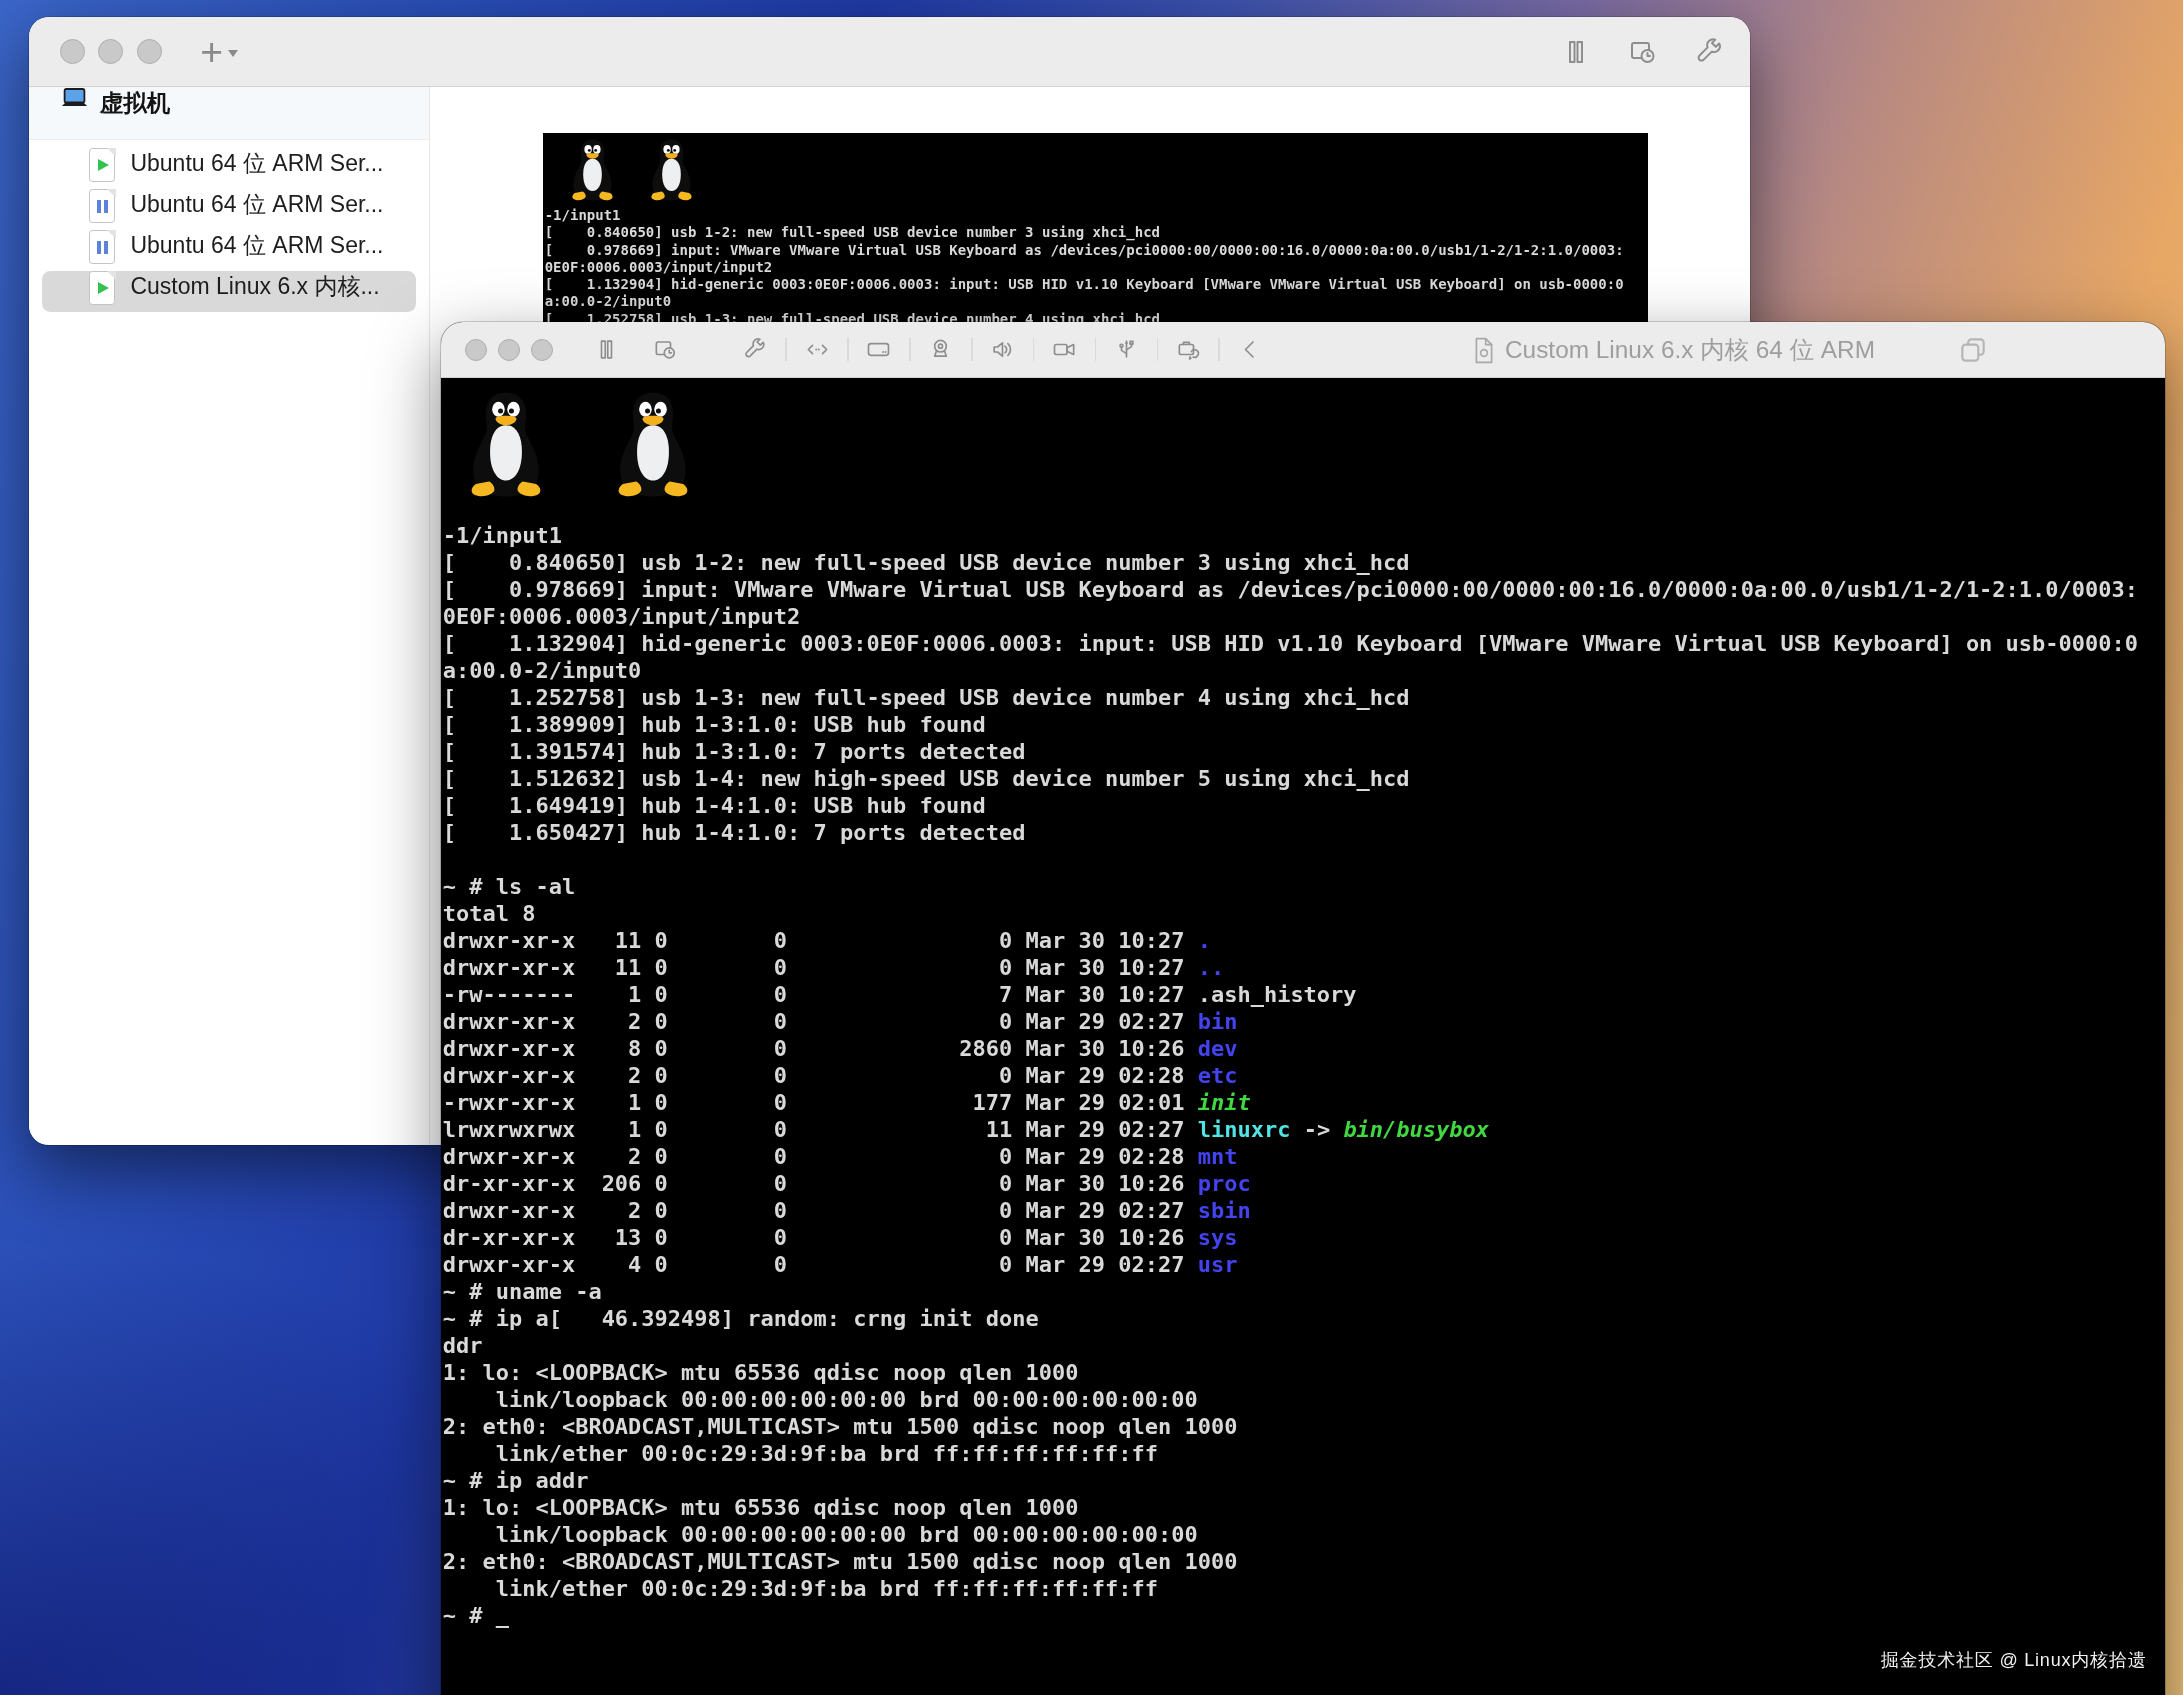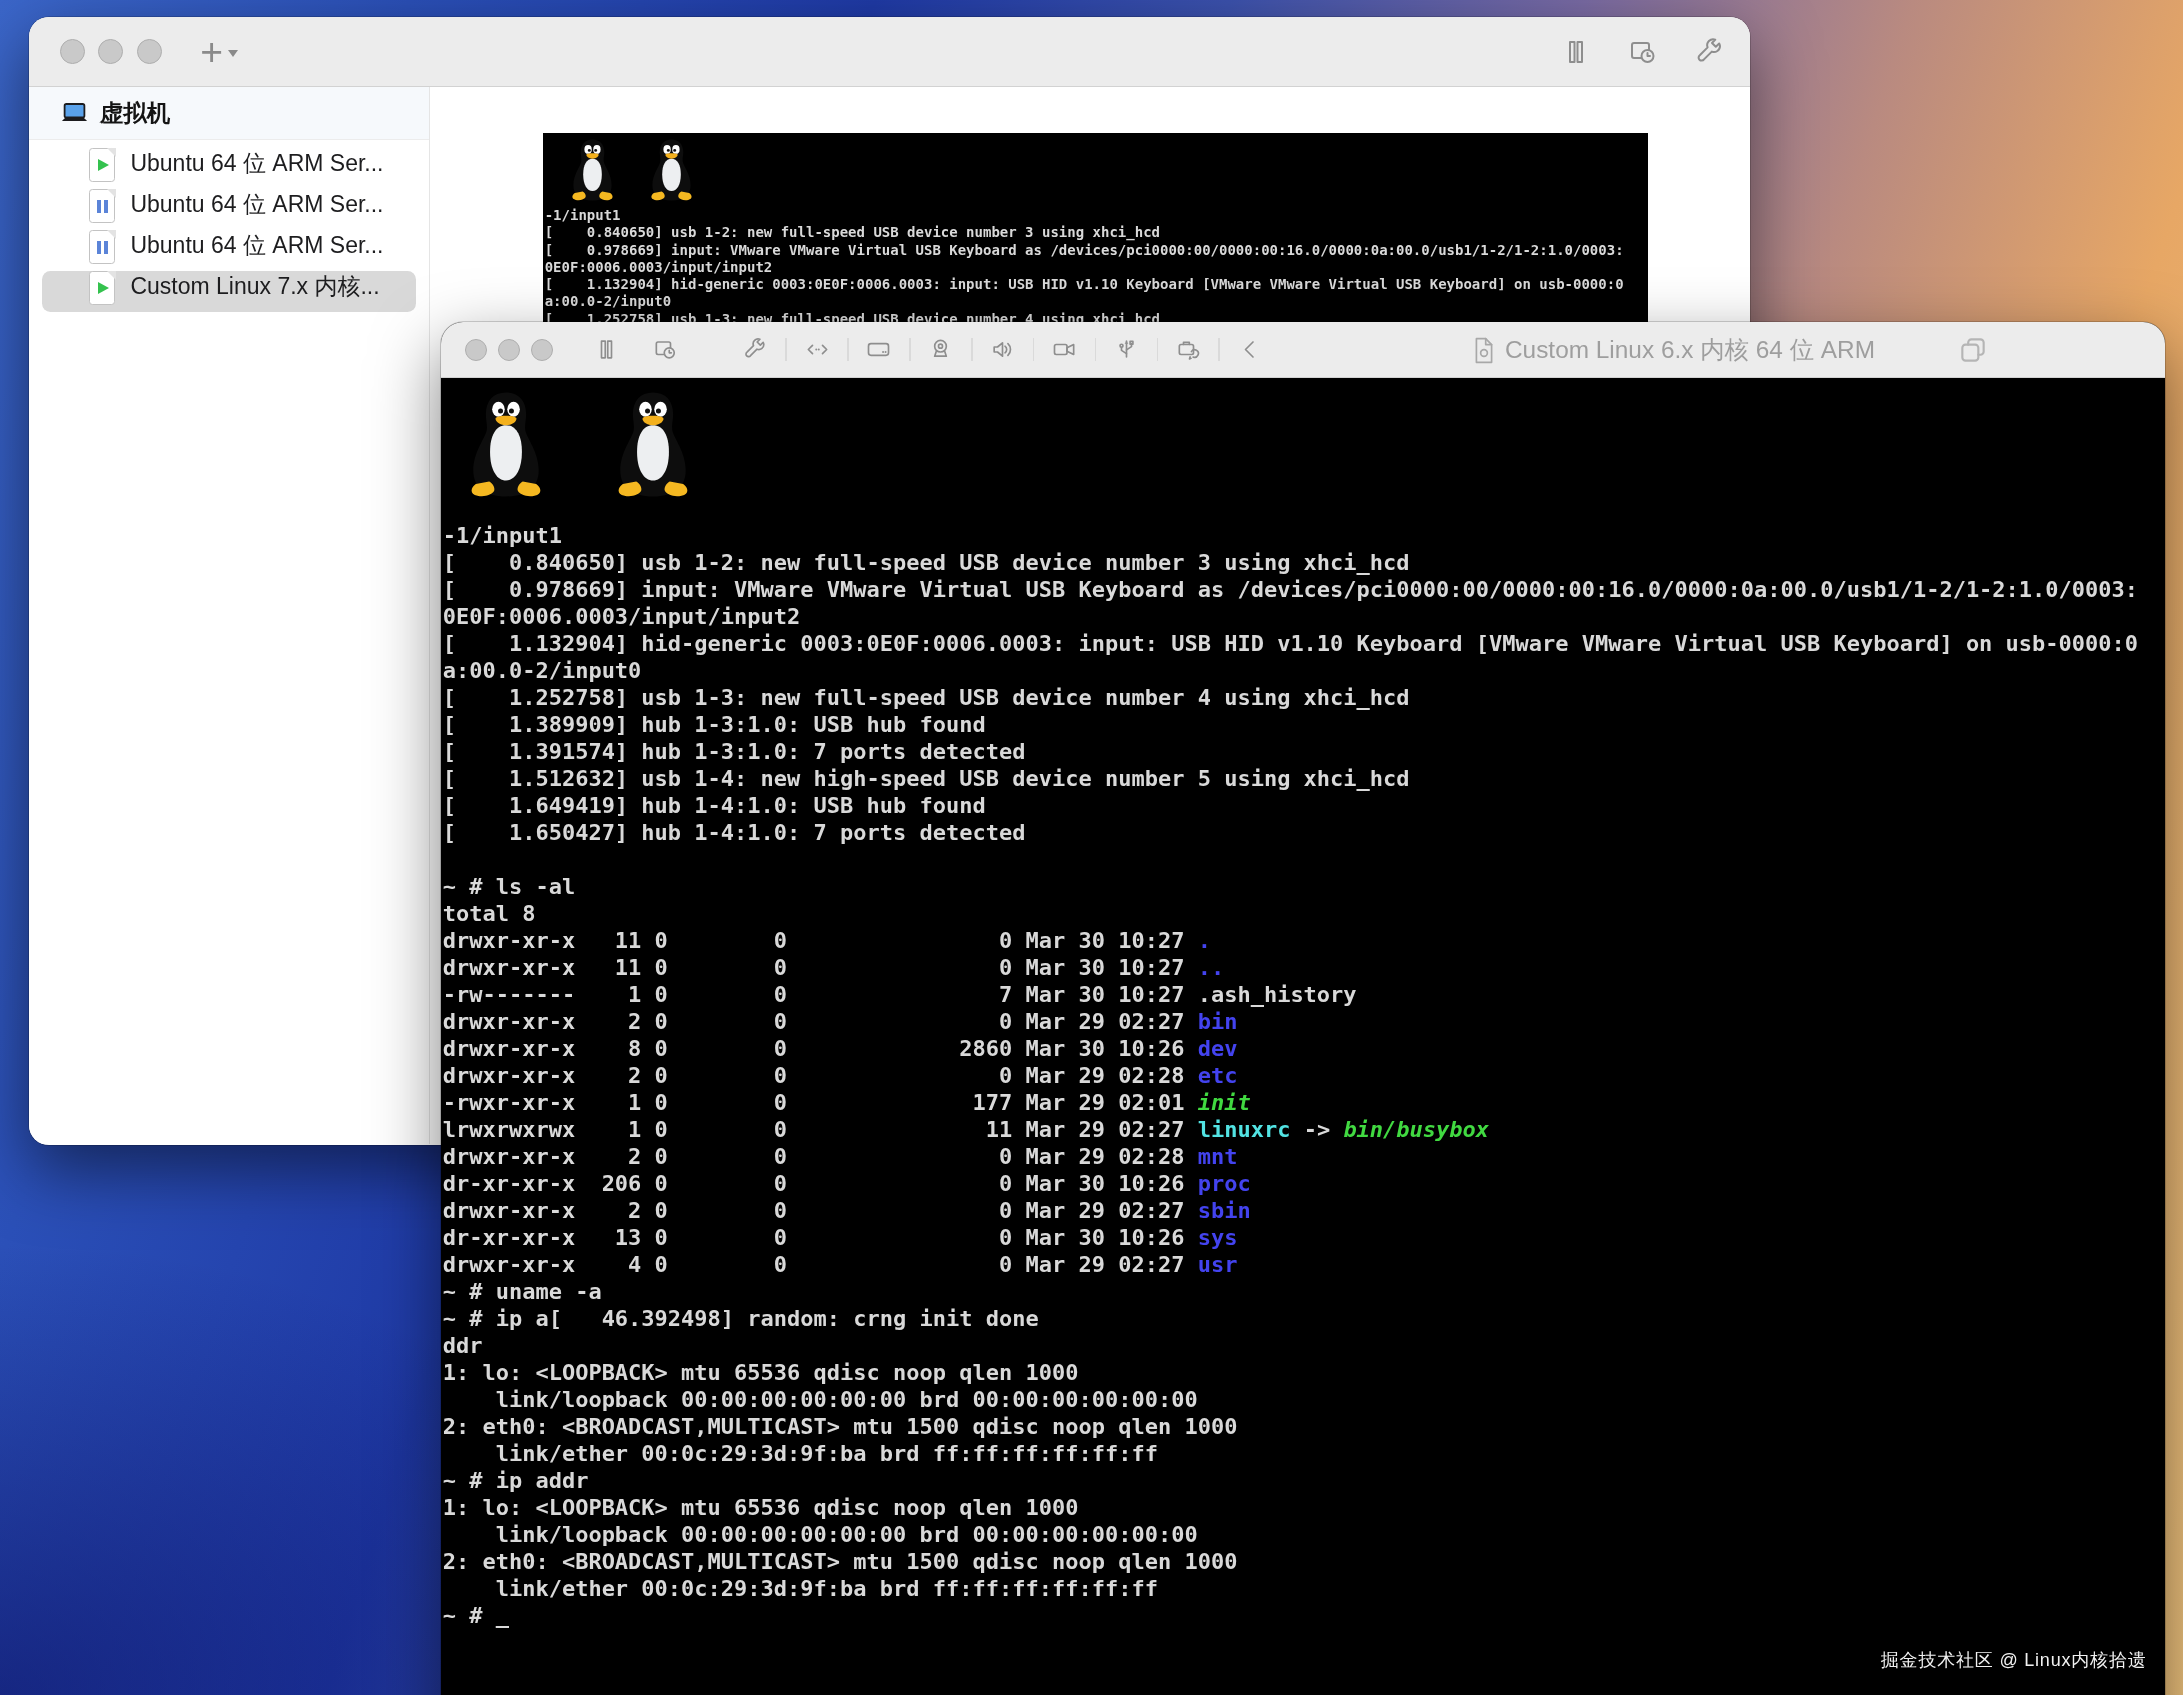--- a/index.html
+++ b/index.html
@@ -17,21 +17,21 @@
   
   .lib-window{left:29px;top:17px;width:1721px;height:1128px;}
   .lib-titlebar{height:70px;padding:0 25px 0 31px;}
   .lib-titlebar .light{width:25px;height:25px;margin-right:13.4px;}
   .plus-btn{margin-left:25px;display:flex;align-items:flex-start;color:#8a8a8a;}
   .plus-btn .plus{font-size:39px;line-height:34px;font-weight:300;}
   .plus-btn .chev{width:0;height:0;border-left:5.9px solid transparent;border-right:5.9px solid transparent;border-top:7.6px solid #8a8a8a;margin:15px 0 0 5px;}
   .lib-tools{margin-left:auto;display:flex;align-items:center;gap:37px;}
   .lib-body{display:flex;height:1057px;}
   .sidebar{width:401px;box-sizing:border-box;border-right:1.7px solid #e5e5e5;background:#fff;}
-  .sidebar-header{height:52px;display:flex;align-items:center;gap:11.8px;padding-left:32px;background:#f6f9fc;border-bottom:1.7px solid #ececec;font-size:23.5px;font-weight:bold;color:#141414;}
+  .sidebar-header{height:52px;display:flex;align-items:flex-start;gap:11.8px;padding-left:32px;background:#f6f9fc;border-bottom:1.7px solid #ececec;font-size:23.5px;font-weight:bold;color:#141414;}
   .vm-list{padding:8.4px 13.4px;}
   .vm-item{height:41px;display:flex;align-items:flex-start;gap:15px;padding-left:47px;border-radius:8.4px;font-size:23px;color:#1d1d1f;}
   .vm-item.selected{background:#d9d9d9;}
   .page{width:26px;height:34px;background:#fff;border:1.7px solid #c3c3c3;border-radius:3.4px;position:relative;display:flex;align-items:center;justify-content:center;box-sizing:border-box;}
   .page::before{content:"";position:absolute;top:-1.7px;right:-1.7px;width:0;height:0;border-top:9.2px solid #e3e3e3;border-left:9.2px solid transparent;}
   .glyph-play{width:0;height:0;border-top:6.7px solid transparent;border-bottom:6.7px solid transparent;border-left:11px solid #34c24e;margin-left:2.5px;}
   .glyph-pause{width:11px;height:12.6px;border-left:4.2px solid #5b84d8;border-right:4.2px solid #5b84d8;box-sizing:border-box;}
   .lib-main{flex:1;background:#fff;position:relative;}
   .bg-console{position:absolute;left:113px;top:46px;width:1105px;height:1000px;background:#000;padding-left:1.7px;box-sizing:border-box;}
 
@@ -191,21 +191,21 @@
           <div class="vm-item">
             <span class="page">
                 <span class="glyph-pause"></span>
               </span>
             <span>Ubuntu 64 位 ARM Ser...</span>
           </div>
           <div class="vm-item selected">
             <span class="page">
                 <span class="glyph-play"></span>
               </span>
-            <span>Custom Linux 7.x 内核...</span>
+            <span>Custom Linux 6.x 内核...</span>
           </div>
         </div>
       </div>
       <div class="lib-main">
         <div class="bg-console">
           <div class="tux-row-bg">
             <svg width="49" height="64" viewBox="0 0 100 130">
                 <use href="#tux"></use>
               </svg>
             <svg width="49" height="64" viewBox="0 0 100 130">

